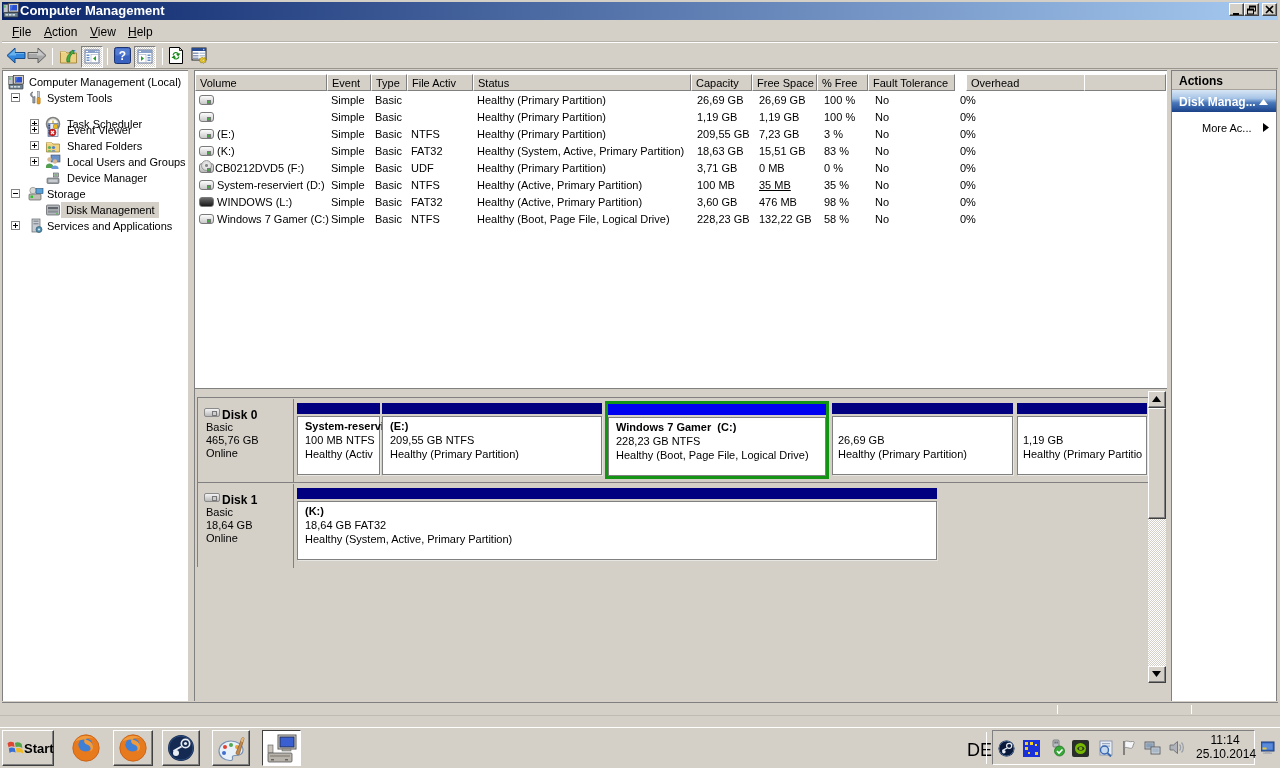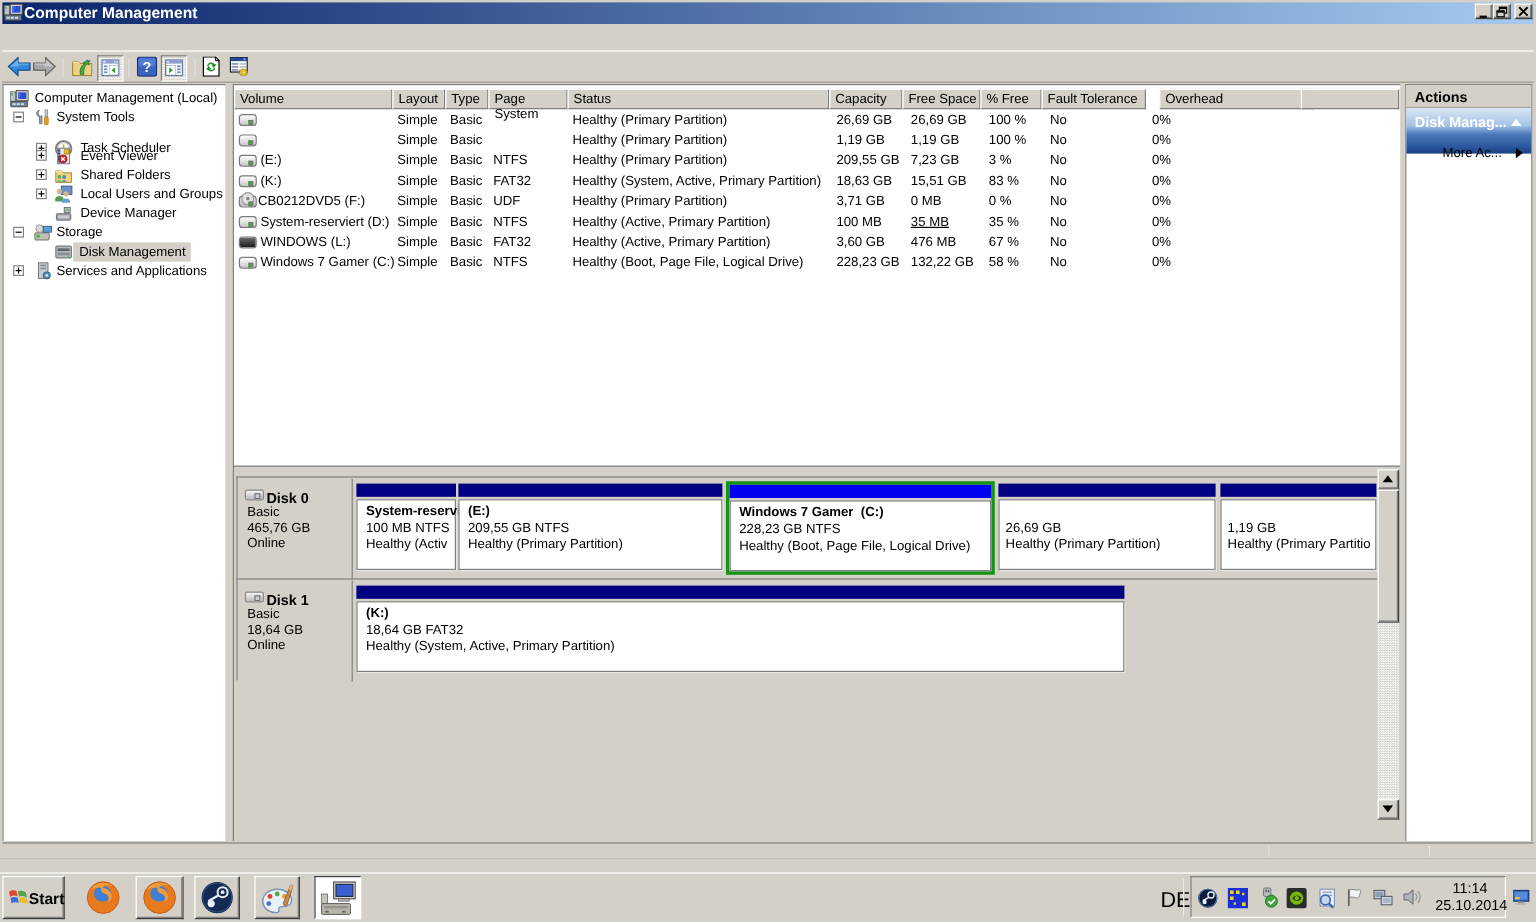--- a/index.html
+++ b/index.html
@@ -77,21 +77,21 @@
   .sbtn, .sthumb { position:absolute; left:0; width:18px; background:#d4d0c8;
     border-top:1px solid #fff; border-left:1px solid #fff;
     border-right:1px solid #404040; border-bottom:1px solid #404040;
     box-shadow:inset -1px -1px 0 #808080; }
   .strack { position:absolute; left:0; width:18px;
     background:repeating-conic-gradient(#fff 0% 25%, #d4d0c8 0% 50%) 0 0/2px 2px; }
 
   
   #acthdr { left:0; top:0; width:104px; height:19px; background:#d4d0c8;
     border-bottom:1px solid #a8a49c; font-weight:bold; font-size:12px; padding:3px 0 0 7px; }
-  #actbar { left:0; top:19px; width:104px; height:38px;
+  #actbar { left:0; top:19px; width:104px; height:22px;
     background:linear-gradient(#d8e6f5 0%,#a6c4e6 38%,#4a78ba 58%,#2a569e 85%,#1a4184 100%);
     color:#fff; font-weight:bold; font-size:12px; }
 
   
   .trow { position:absolute; left:0; height:16px; width:184px; }
   .pm { position:absolute; top:3px; width:9px; height:9px; background:#fff; border:1px solid #848484; }
   .pm::before { content:""; position:absolute; left:1px; top:3px; width:5px; height:1px; background:#000; }
   .pm.plus::after { content:""; position:absolute; left:3px; top:1px; width:1px; height:5px; background:#000; }
   .ticon { position:absolute; top:0; width:16px; height:16px; }
   .tlabel { position:absolute; top:2px; white-space:nowrap; }
@@ -133,20 +133,26 @@
         <rect x="2.5" y="5" width="6" height="5" fill="#d4d0c8" stroke="#000"></rect>
         <rect x="2.5" y="5" width="6" height="1.6" fill="#000"></rect>
       </svg>
     </div>
   <div class="abs winbtn" style="left:1262px;">
       <svg width="14" height="12" style="position:absolute;left:0;top:0;">
         <path d="M3 2 L10 9 M10 2 L3 9" stroke="#000" stroke-width="1.6"></path>
       </svg>
     </div>
 
+  <div class="abs" id="menubar">
+    <div class="abs menuitem" style="left:10px;"><u>F</u>ile</div>
+    <div class="abs menuitem" style="left:42px;"><u>A</u>ction</div>
+    <div class="abs menuitem" style="left:88px;"><u>V</u>iew</div>
+    <div class="abs menuitem" style="left:126px;"><u>H</u>elp</div>
+  </div>
 
   <div class="abs" id="toolbar">
 
     <svg class="abs" style="left:4px;top:4px;" viewBox="0 0 20 17" width="20" height="17">
         <path d="M9 1 L1 8.5 L9 16 V11.5 H19 V5.5 H9 Z" fill="#3388dd" stroke="#1a4a88" stroke-width="1"></path>
         <path d="M9 2.5 L2.5 8.5 H10 V7 H18 V6 H9 Z" fill="#77bbee" opacity=".8"></path>
       </svg>
 
     <svg class="abs" style="left:25px;top:4px;" viewBox="0 0 20 17" width="20" height="17">
         <path d="M11 1 L19 8.5 L11 16 V11.5 H1 V5.5 H11 Z" fill="#a8a8a8" stroke="#636363" stroke-width="1"></path>
@@ -326,23 +332,23 @@
           <circle cx="11" cy="11.5" r="3" fill="#5090b0" stroke="#2a5068" stroke-width=".6"></circle>
           <circle cx="11" cy="11.5" r="1.1" fill="#d8e8f0"></circle>
         </svg>
       <span class="tlabel" style="left:44px;">Services and Applications</span>
     </div>
   </div>
   <div class="abs" id="divider"></div>
   <div class="abs" id="mainpane">
 
     <div class="abs hdrcell" style="left:0;width:132px;">Volume</div>
-    <div class="abs hdrcell" style="left:132px;width:44px;">Layout</div>
+    <div class="abs hdrcell" style="left:132px;width:44px;">Event</div>
     <div class="abs hdrcell" style="left:176px;width:36px;">Type</div>
-    <div class="abs hdrcell" style="left:212px;width:66px;">Page System</div>
+    <div class="abs hdrcell" style="left:212px;width:66px;">File Activ</div>
     <div class="abs hdrcell" style="left:278px;width:218px;">Status</div>
     <div class="abs hdrcell" style="left:496px;width:61px;">Capacity</div>
     <div class="abs hdrcell" style="left:557px;width:65px;">Free Space</div>
     <div class="abs hdrcell" style="left:622px;width:51px;">% Free</div>
     <div class="abs hdrcell" style="left:673px;width:87px;">Fault Tolerance</div>
     <div class="abs hdrcell" style="left:771px;width:129px;">Overhead</div>
     <div class="abs hdrcell" style="left:889px;width:82px;"></div>
     <div class="abs vrow" style="top:21px;">
       <span class="abs vicon" style="left:4px;"></span>
       <span class="abs vcell" style="left:136px;">Simple</span>
@@ -419,21 +425,21 @@
     </div>
     <div class="abs vrow" style="top:123px;">
       <span class="abs vicon dark" style="left:4px;"></span>
         <span class="abs vcell" style="left:22px;">WINDOWS (L:)</span>
       <span class="abs vcell" style="left:136px;">Simple</span>
         <span class="abs vcell" style="left:180px;">Basic</span>
       <span class="abs vcell" style="left:216px;">FAT32</span>
       <span class="abs vcell" style="left:282px;">Healthy (Active, Primary Partition)</span>
       <span class="abs vcell" style="left:502px;">3,60 GB</span>
         <span class="abs vcell" style="left:564px;">476 MB</span>
-      <span class="abs vcell" style="left:629px;">67 %</span>
+      <span class="abs vcell" style="left:629px;">98 %</span>
         <span class="abs vcell" style="left:680px;">No</span>
       <span class="abs vcell" style="left:765px;">0%</span>
     </div>
     <div class="abs vrow" style="top:140px;">
       <span class="abs vicon" style="left:4px;"></span>
         <span class="abs vcell" style="left:22px;">Windows 7 Gamer (C:)</span>
       <span class="abs vcell" style="left:136px;">Simple</span>
         <span class="abs vcell" style="left:180px;">Basic</span>
       <span class="abs vcell" style="left:216px;">NTFS</span>
       <span class="abs vcell" style="left:282px;">Healthy (Boot, Page File, Logical Drive)</span>

